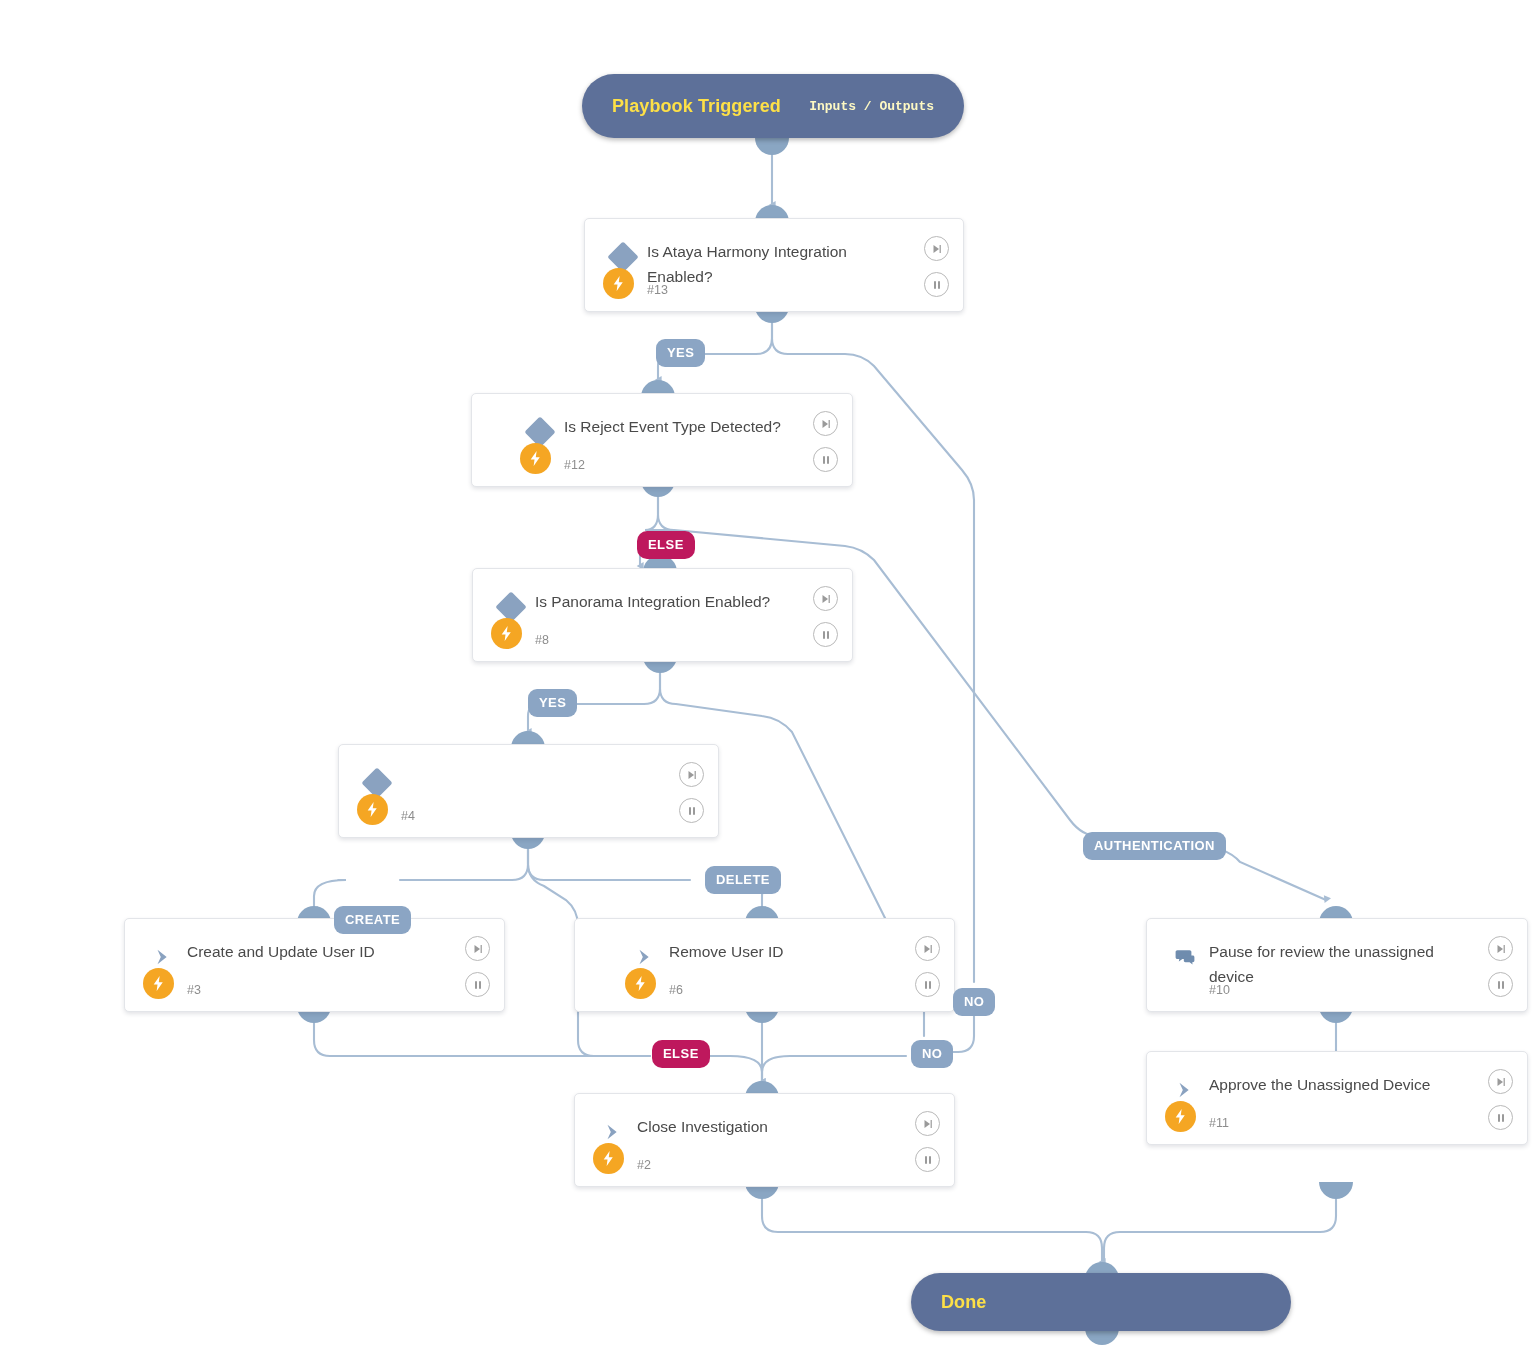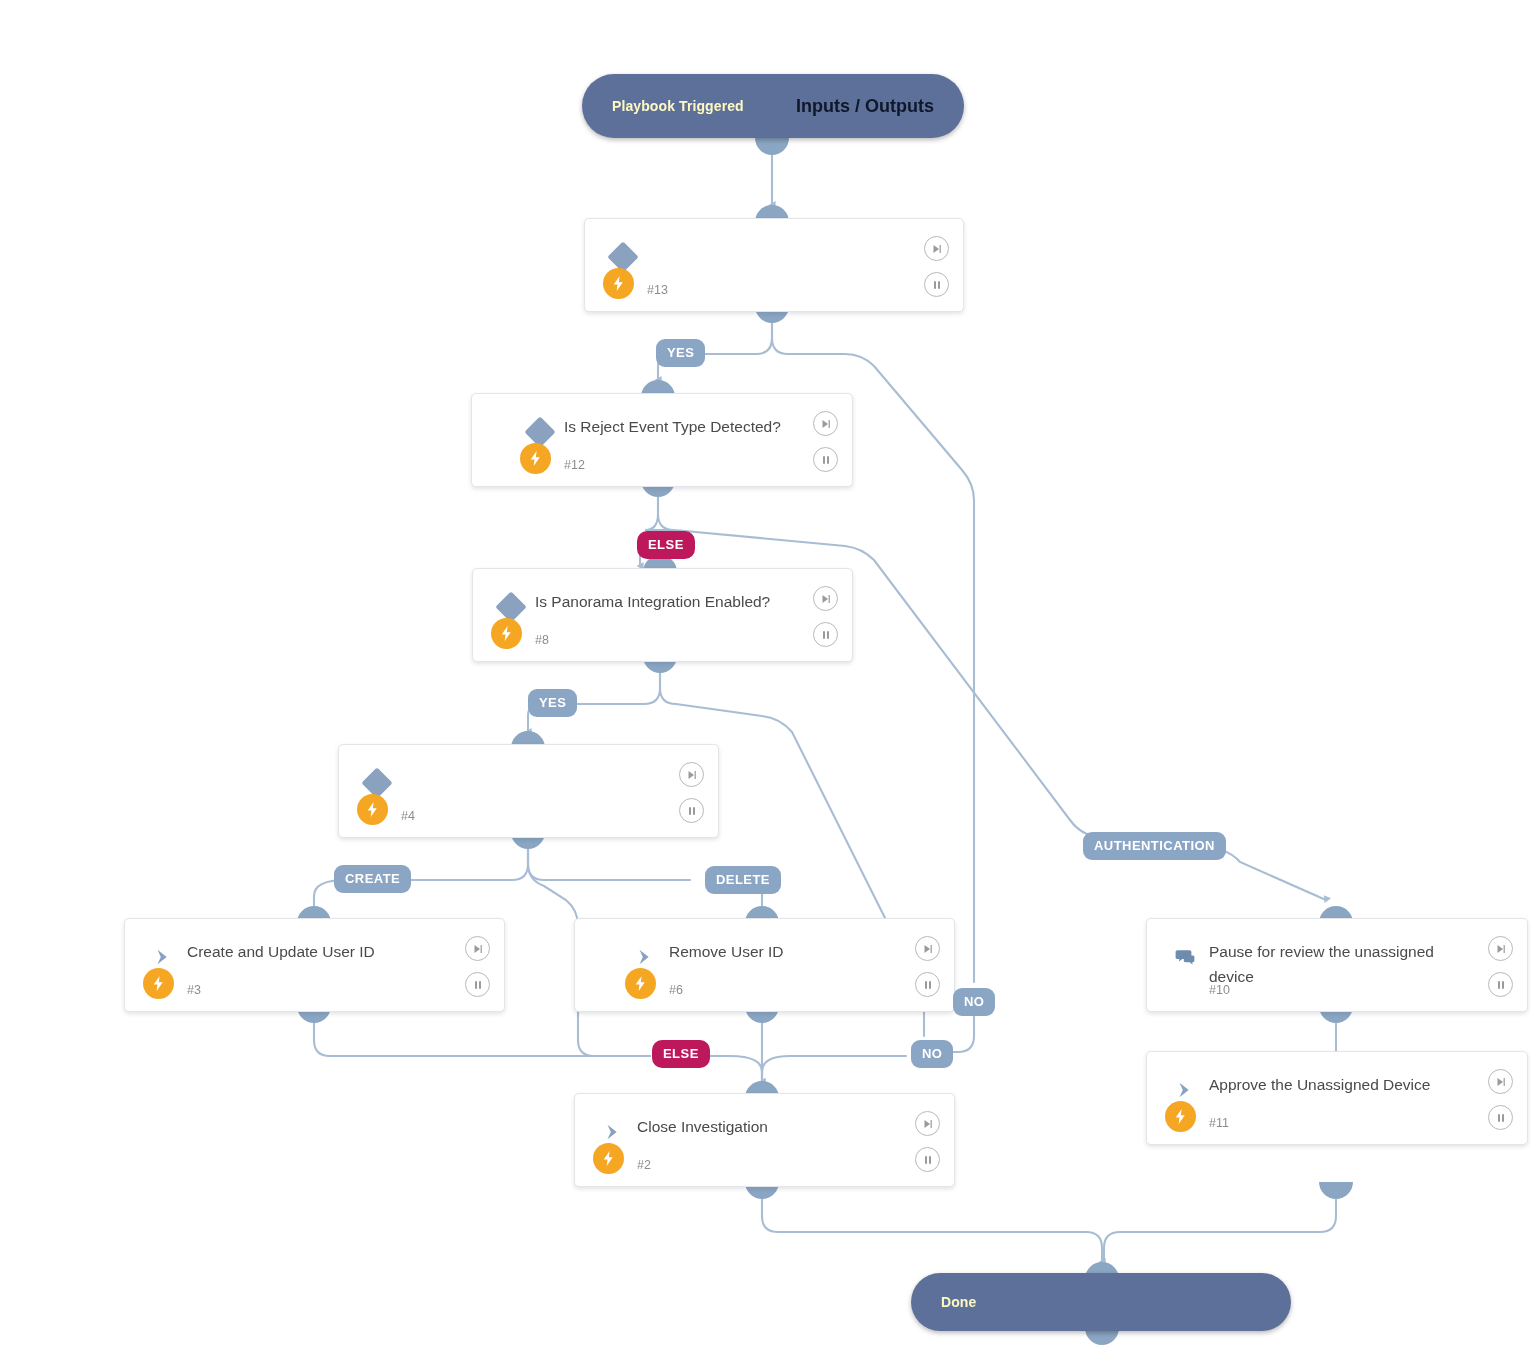--- a/index.html
+++ b/index.html
@@ -35,30 +35,31 @@
     background: #5d7099;
     border-radius: 34px;
     box-shadow: 0 2px 5px rgba(0,0,0,0.28);
     display: flex;
     align-items: center;
     box-sizing: border-box;
     padding: 0 30px;
     z-index: 5;
   }
   .terminal .t-title {
-    color: #fef9c3;
-    font-size: 14px;
+    color: #fde047;
+    font-size: 18px;
     font-weight: bold;
     letter-spacing: .1px;
   }
   .terminal .t-sub {
-    color: #0f172a;
-    font-size: 18px;
+    color: #fef9c3;
+    font-size: 13px;
     font-weight: bold;
     margin-left: auto;
+    font-family: Liberation Mono, monospace;
   }
 
   
   .node {
     position: absolute;
     background: #ffffff;
     border: 1px solid #e3e5e9;
     border-radius: 5px;
     box-shadow: 0 2px 4px rgba(30,40,60,0.13);
     box-sizing: border-box;
@@ -246,20 +247,21 @@
   <div class="terminal" style="left:582px; top:74px; width:382px; height:64px;">
     <span class="t-title">Playbook Triggered</span>
     <span class="t-sub">Inputs / Outputs</span>
   </div>
 
   <div class="node" style="left:584px; top:218px; width:380px; height:94px;">
     <div class="node-row">
       <span class="node-icon">
           <span class="diamond"></span>
         </span>
+      <span class="node-title">Is Ataya Harmony Integration Enabled?</span>
       <span class="bolt">
         <svg width="17" height="17" viewBox="0 0 24 24">
             <path d="M13.6 1.5 5.2 13.4h5.4L9.4 22.5l8.6-12.2h-5.6z" fill="#ffffff"></path>
           </svg>
       </span>
       <span class="node-id">#13</span>
       <span class="ctl top">
         <svg width="12" height="12" viewBox="0 0 24 24">
             <path d="M5 4 L16 12 L5 20 Z" fill="#9a9a9a"></path>
             <rect x="17.2" y="4" width="2.4" height="16" fill="#9a9a9a"></rect>
@@ -498,21 +500,21 @@
   <div class="terminal" style="left:911px; top:1273px; width:380px; height:58px;">
     <span class="t-title">Done</span>
   </div>
 
   <div class="elabel" style="left:656px; top:339px;">YES</div>
 
   <div class="elabel dark" style="left:637px; top:531px;">ELSE</div>
 
   <div class="elabel" style="left:528px; top:689px;">YES</div>
 
-  <div class="elabel" style="left:334px; top:865px;">CREATE</div>
+  <div class="elabel" style="left:334px; top:906px;">CREATE</div>
 
   <div class="elabel" style="left:705px; top:866px;">DELETE</div>
 
   <div class="elabel" style="left:1083px; top:832px;">AUTHENTICATION</div>
 
   <div class="elabel" style="left:953px; top:988px;">NO</div>
 
   <div class="elabel" style="left:911px; top:1040px;">NO</div>
 
   <div class="elabel dark" style="left:652px; top:1040px;">ELSE</div>

